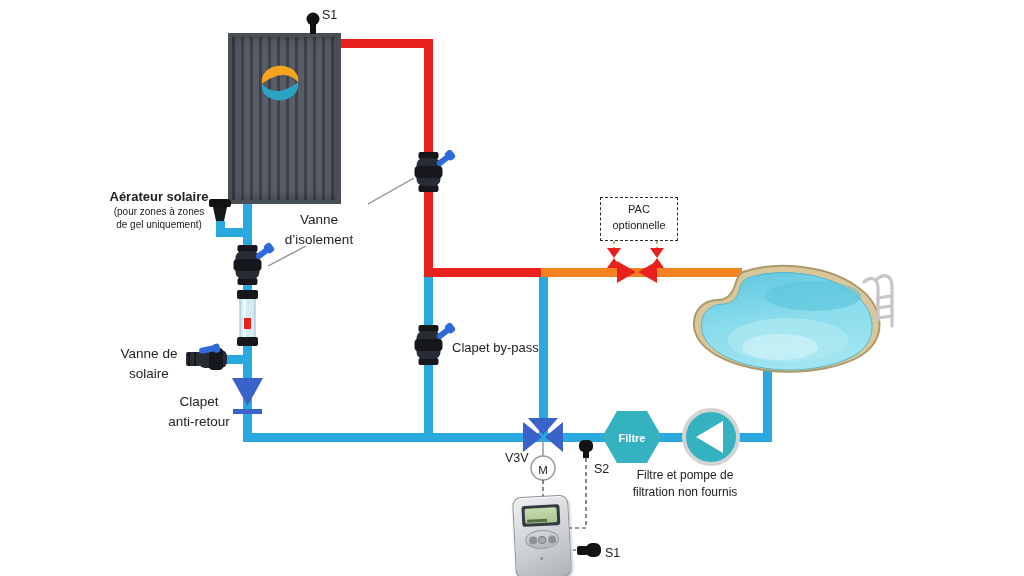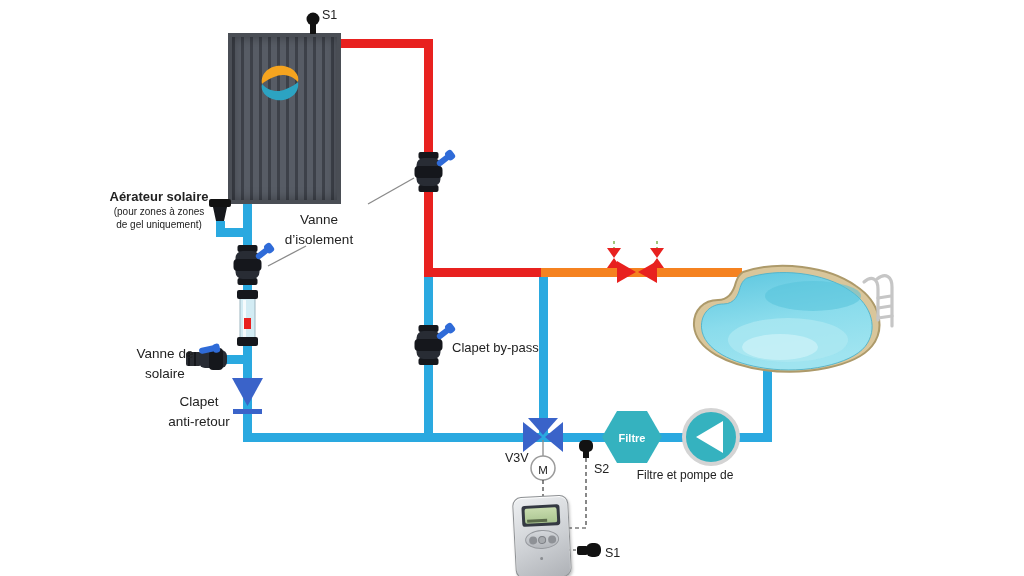--- a/index.html
+++ b/index.html
@@ -62,20 +62,24 @@
   <div class="pipe pipe-cold" style="left:424px;top:272px;width:9px;height:161px;"></div>
   <div class="pipe pipe-cold" style="left:539px;top:270px;width:9px;height:163px;"></div>
   <div class="pipe pipe-cold" style="left:763px;top:366px;width:9px;height:76px;"></div>
   <div class="pipe pipe-hot" style="left:333px;top:39px;width:100px;height:9px;"></div>
   <div class="pipe pipe-hot" style="left:424px;top:39px;width:9px;height:238px;"></div>
   <div class="pipe pipe-hot" style="left:424px;top:268px;width:117px;height:9px;"></div>
   <div class="pipe pipe-warm" style="left:541px;top:268px;width:201px;height:9px;"></div>
 
   <div id="panel"></div>
 
+  <div id="pac-box">
+    <div class="l1">PAC</div>
+    <div class="l2">optionnelle</div>
+  </div>
 
   <svg width="1024" height="576" viewBox="0 0 1024 576">
     <defs>
       <g id="valve-v">
         <rect x="-10" y="-20" width="20" height="7" rx="2" class="valve-dark"></rect>
         <rect x="-10" y="13" width="20" height="7" rx="2" class="valve-dark"></rect>
         <rect x="-12" y="-14" width="24" height="28" rx="7" class="valve-body"></rect>
         <rect x="-14" y="-6" width="28" height="12" rx="4" class="valve-dark"></rect>
         <g transform="translate(9,-7) rotate(-38)">
           <rect x="0" y="-3" width="16" height="6" rx="3" class="valve-handle"></rect>
@@ -228,35 +232,36 @@
     <div class="small">de gel uniquement)</div>
   </div>
 
   <div class="lbl center" style="left:263px;top:202px;width:112px;margin-top:8px;">
     <div>Vanne</div>
     <div>d’isolement</div>
   </div>
 
   <div class="lbl" style="left:452px;top:338px;font-size:13px;">Clapet by-pass</div>
 
-  <div class="lbl center" style="left:124px;top:344px;width:82px;">
+  <div class="lbl center" style="left:108px;top:344px;width:82px;">
     <div>Vanne de</div>
     <div>solaire</div>
   </div>
 
   <div class="lbl center" style="left:151px;top:392px;width:96px;">
     <div>Clapet</div>
     <div>anti-retour</div>
   </div>
 
   <div class="lbl" style="left:505px;top:448px;font-size:12.5px;">V3V</div>
   <div class="lbl center" style="left:532px;top:460px;width:22px;font-size:11.5px;">M</div>
   <div class="lbl sensor-lbl" style="left:594px;top:459px;">S2</div>
 
   <div class="lbl center" style="left:604px;top:428px;width:56px;font-size:11px;font-weight:600;color:#fff;">Filtre</div>
 
   <div class="lbl center" style="left:613px;top:467px;width:144px;font-size:12px;line-height:17px;">
     <div>Filtre et pompe de</div>
+    <div>filtration non fournis</div>
   </div>
 
   <div class="lbl sensor-lbl" style="left:605px;top:543px;">S1</div>
 
 </div>
 
 </body></html>

